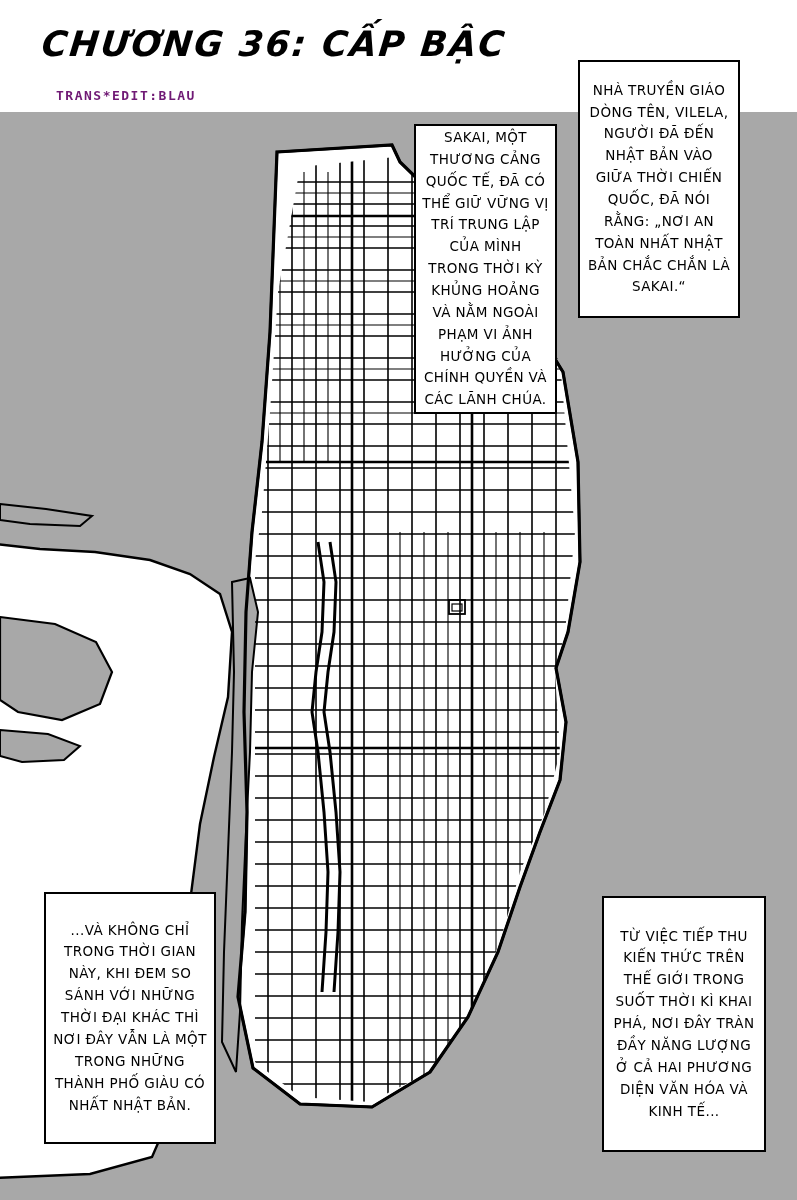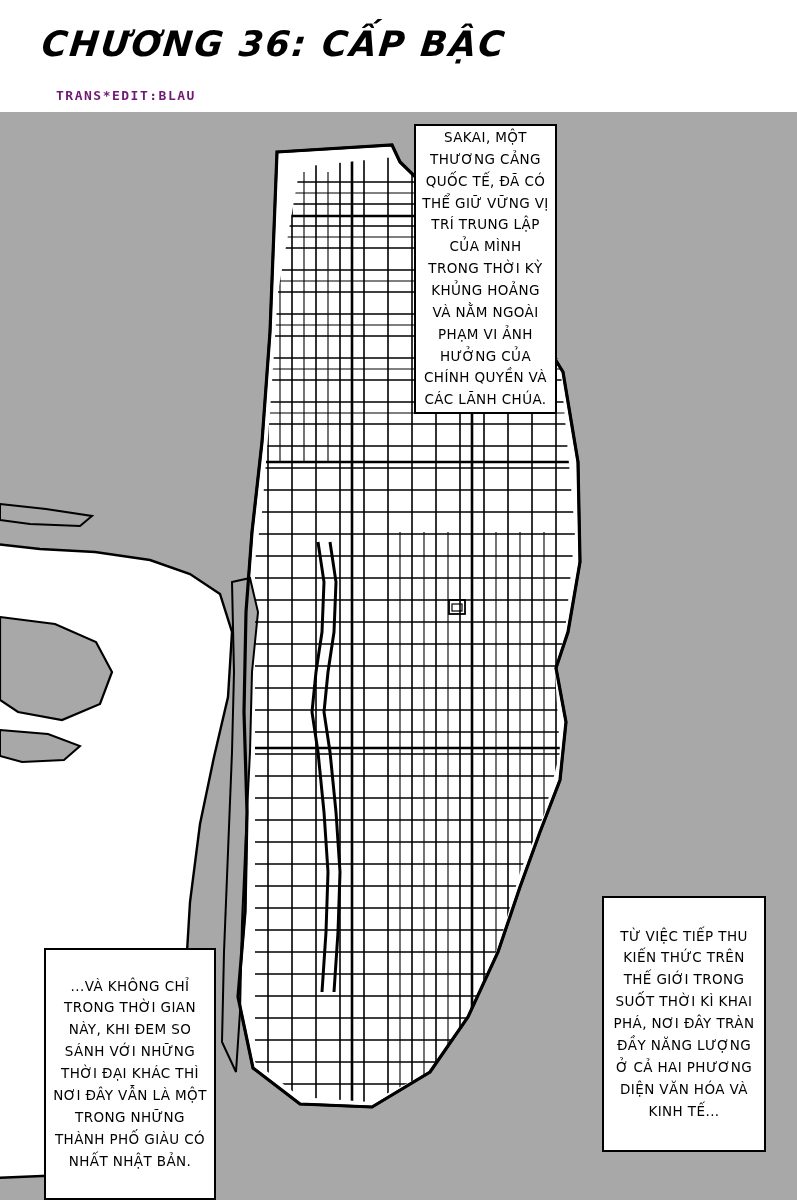--- a/index.html
+++ b/index.html
@@ -76,21 +76,21 @@
     font-family: "DejaVu Sans", sans-serif;
     font-size: 14px;
     line-height: 1.62;
     letter-spacing: 0.4px;
     color: #000;
     padding: 4px 6px;
     white-space: pre-line;
   }
   #box-sakai  { left: 414px; top: 124px; width: 143px; height: 290px; }
   #box-vilela { left: 578px; top: 60px;  width: 162px; height: 258px; }
-  #box-left   { left: 44px;  top: 948px; width: 172px; height: 252px; }
+  #box-left   { left: 44px;  top: 892px; width: 172px; height: 252px; }
   #box-right  { left: 602px; top: 896px; width: 164px; height: 256px; }
 
   #box-sakai p  { font-size: 13.5px; }
   #box-vilela p { font-size: 13.5px; }
   #box-left p   { font-size: 13.5px; }
   #box-right p  { font-size: 13.5px; }
 </style>
 </head>
 <body>
 
@@ -220,20 +220,23 @@
 
   <div class="header-band">
     <div class="chapter-title">CHƯƠNG 36: CẤP BẬC</div>
     <div class="credit">TRANS*EDIT:BLAU</div>
   </div>
 
   <div class="box" id="box-sakai">
     <p>SAKAI, MỘT THƯƠNG CẢNG QUỐC TẾ, ĐÃ CÓ THỂ GIỮ VỮNG VỊ TRÍ TRUNG LẬP CỦA MÌNH TRONG THỜI KỲ KHỦNG HOẢNG VÀ NẰM NGOÀI PHẠM VI ẢNH HƯỞNG CỦA CHÍNH QUYỀN VÀ CÁC LÃNH CHÚA.</p>
   </div>
 
+  <div class="box" id="box-vilela">
+    <p>NHÀ TRUYỀN GIÁO DÒNG TÊN, VILELA, NGƯỜI ĐÃ ĐẾN NHẬT BẢN VÀO GIỮA THỜI CHIẾN QUỐC, ĐÃ NÓI RẰNG: „NƠI AN TOÀN NHẤT NHẬT BẢN CHẮC CHẮN LÀ SAKAI.“</p>
+  </div>
 
   <div class="box" id="box-left">
     <p>...VÀ KHÔNG CHỈ TRONG THỜI GIAN NÀY, KHI ĐEM SO SÁNH VỚI NHỮNG THỜI ĐẠI KHÁC THÌ NƠI ĐÂY VẪN LÀ MỘT TRONG NHỮNG THÀNH PHỐ GIÀU CÓ NHẤT NHẬT BẢN.</p>
   </div>
 
   <div class="box" id="box-right">
     <p>TỪ VIỆC TIẾP THU KIẾN THỨC TRÊN THẾ GIỚI TRONG SUỐT THỜI KÌ KHAI PHÁ, NƠI ĐÂY TRÀN ĐẦY NĂNG LƯỢNG Ở CẢ HAI PHƯƠNG DIỆN VĂN HÓA VÀ KINH TẾ...</p>
   </div>
 
 </div>

